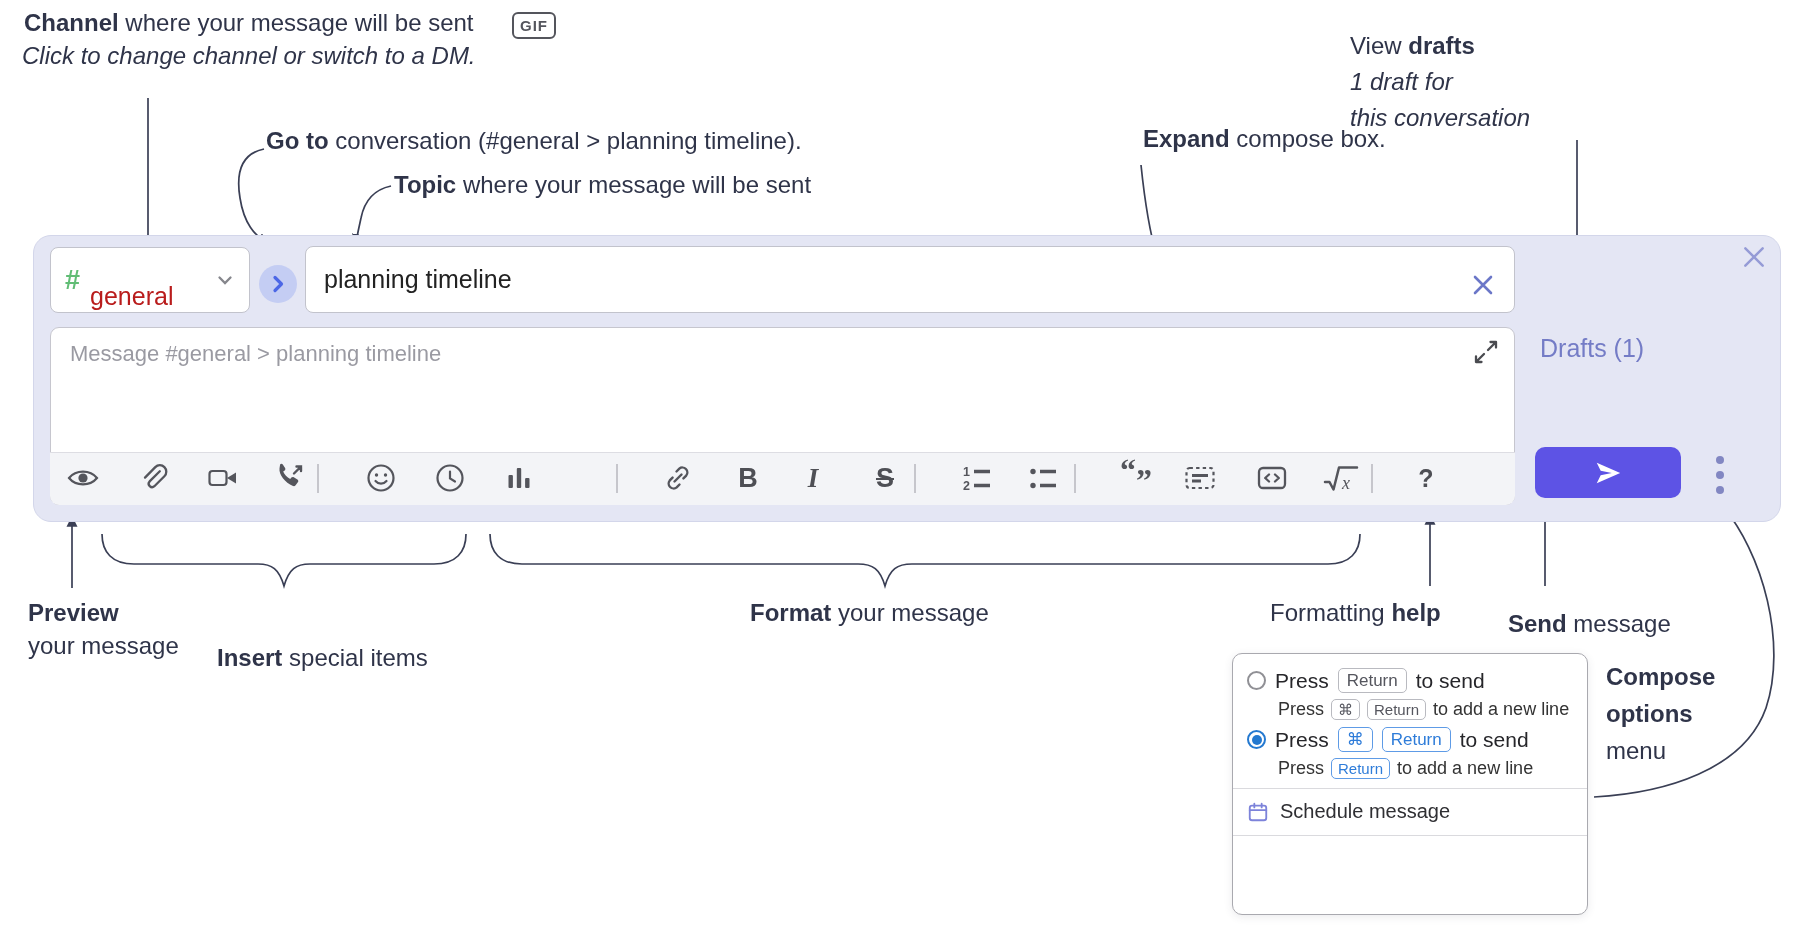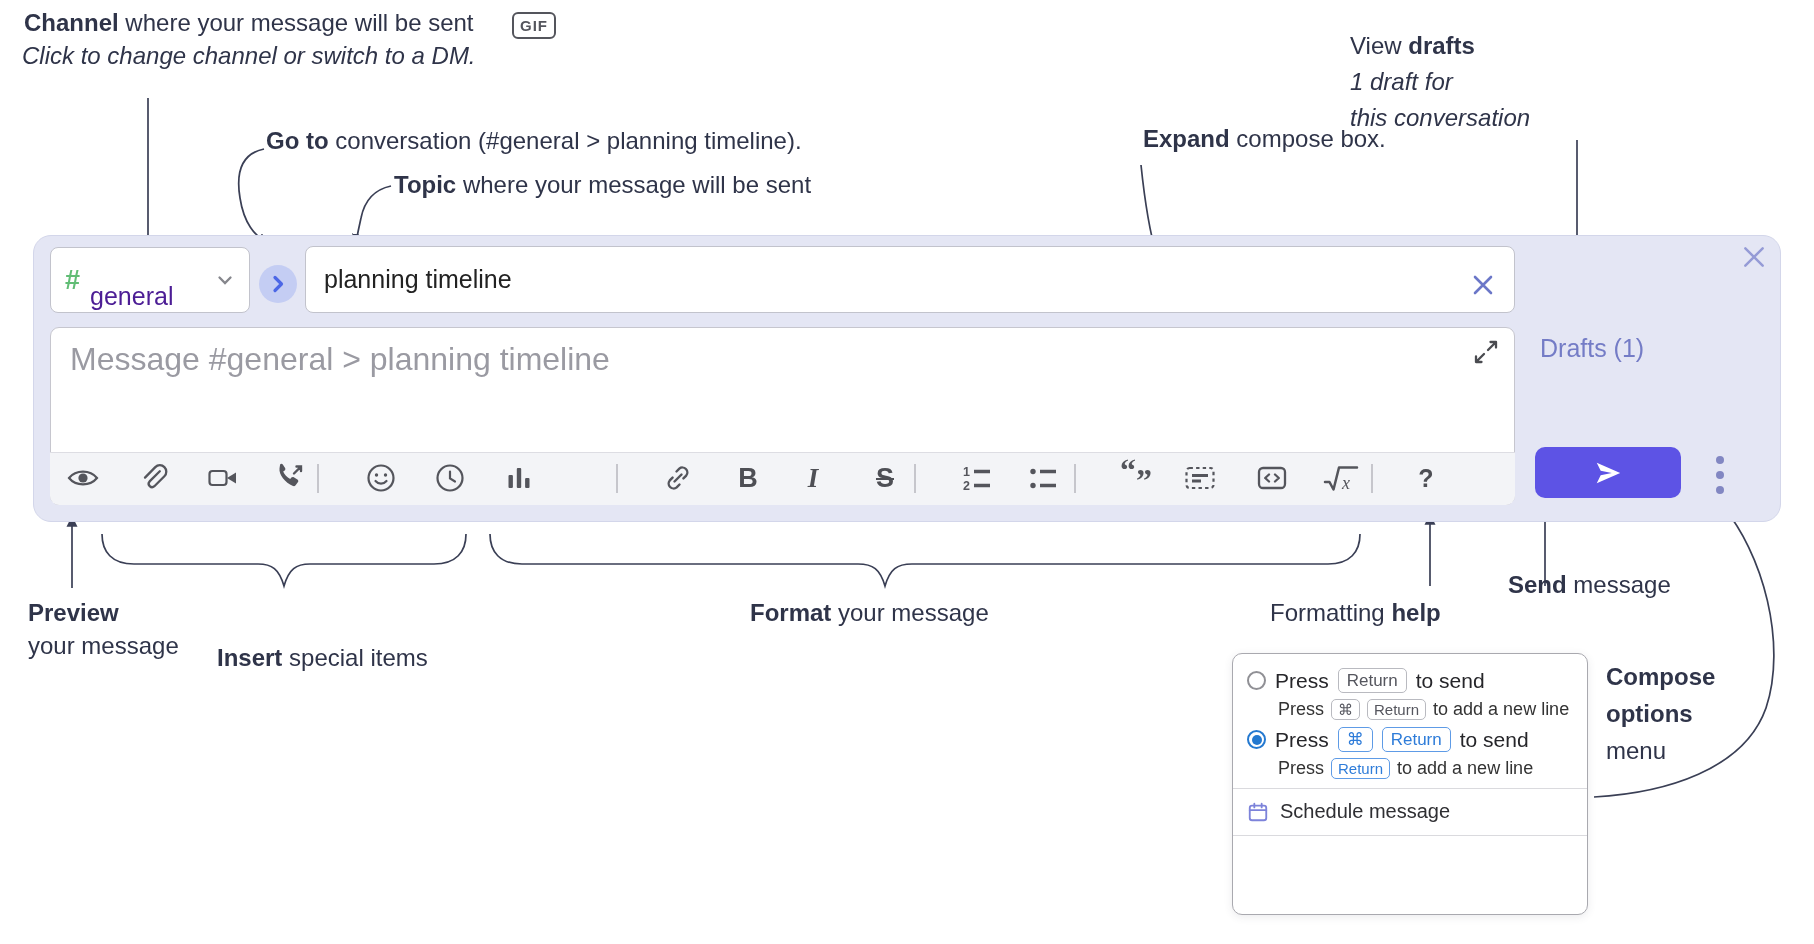--- a/index.html
+++ b/index.html
@@ -8,33 +8,33 @@
   .ann{position:absolute;font-size:24px;line-height:33px;color:#2f3449;white-space:nowrap;}
   .ann .b{font-weight:bold;}
   .ann .i{font-style:italic;}
   
   .compose{position:absolute;left:33px;top:235px;width:1748px;height:287px;
     background:#e4e6f4;border:1px solid #d3d6ea;border-radius:18px;box-sizing:border-box;}
   .chip{position:absolute;left:50px;top:247px;width:200px;height:66px;background:#fff;
     border:1px solid #c2c3cc;border-radius:8px;box-sizing:border-box;display:flex;
     align-items:center;padding:0 14px;gap:10px;cursor:pointer;}
   .chip .hash{color:#61bd75;font-weight:bold;font-size:27px;}
-  .chip .chname{font-size:25px;color:#4c1d95;margin-top:32px;}
+  .chip .chname{font-size:25px;color:#b91c1c;margin-top:32px;}
   .chip .chev{margin-left:auto;display:flex;}
   .goto{position:absolute;left:259px;top:265px;width:38px;height:38px;border-radius:50%;
     background:#c4cdf3;display:flex;align-items:center;justify-content:center;cursor:pointer;}
   .topicin{position:absolute;left:305px;top:246px;width:1210px;height:67px;box-sizing:border-box;
     background:#fff;border:1px solid #c2c3cc;border-radius:8px;font-size:25px;color:#222;
     padding:0 44px 0 18px;font-family:"Liberation Sans",sans-serif;outline:none;}
   .topic-x{position:absolute;left:1468px;top:270px;width:30px;height:30px;display:flex;
     align-items:center;justify-content:center;cursor:pointer;}
   .msgbox{position:absolute;left:50px;top:327px;width:1465px;height:178px;box-sizing:border-box;
     background:#fff;border:1px solid #c6c6ce;border-radius:9px;}
   .msgarea{position:absolute;left:50px;top:327px;width:1465px;height:124px;box-sizing:border-box;
-    border:none;resize:none;outline:none;background:transparent;font-size:32px;
+    border:none;resize:none;outline:none;background:transparent;font-size:22px;
     font-family:"Liberation Sans",sans-serif;padding:14px 56px 0 20px;color:#222;}
   .msgarea::placeholder{color:#9a9aa2;}
   .expand-ic{position:absolute;left:1472px;top:338px;width:28px;height:28px;cursor:pointer;}
   .toolbar{position:absolute;left:50px;top:452px;width:1465px;height:53px;box-sizing:border-box;
     background:#f3f4f7;border-top:1px solid #dddde3;border-radius:0 0 9px 9px;}
   .tbi{position:absolute;top:10px;width:32px;height:32px;display:flex;align-items:center;
     justify-content:center;cursor:pointer;color:#54555c;}
   .tbdiv{position:absolute;top:12px;width:2px;height:29px;background:#c6c6cc;}
   .tbtxt{font-size:27px;color:#4e4f55;}
   .gifchip{position:absolute;top:12px;left:512px;border:2.4px solid #54555c;border-radius:6px;
@@ -275,21 +275,21 @@
   </div>
   <div class="ann" style="left:217px;top:596px;margin-top:45px;">
     <span class="b">Insert</span><span> special items</span>
   </div>
   <div class="ann" style="left:750px;top:596px;">
     <span class="b">Format</span><span> your message</span>
   </div>
   <div class="ann" style="left:1246px;top:596px;margin-left:24px;">
     <span>Formatting </span><span class="b">help</span>
   </div>
-  <div class="ann" style="left:1508px;top:568px;">
+  <div class="ann" style="left:1508px;top:607px;">
     <span class="b">Send</span><span> message</span>
   </div>
   <div class="ann" style="left:1606px;top:658px;line-height:37px;">
     <div class="b">Compose</div>
     <div class="b">options</div>
     <div>menu</div>
   </div>
 
   <div class="menu">
     <div class="m-opt">

